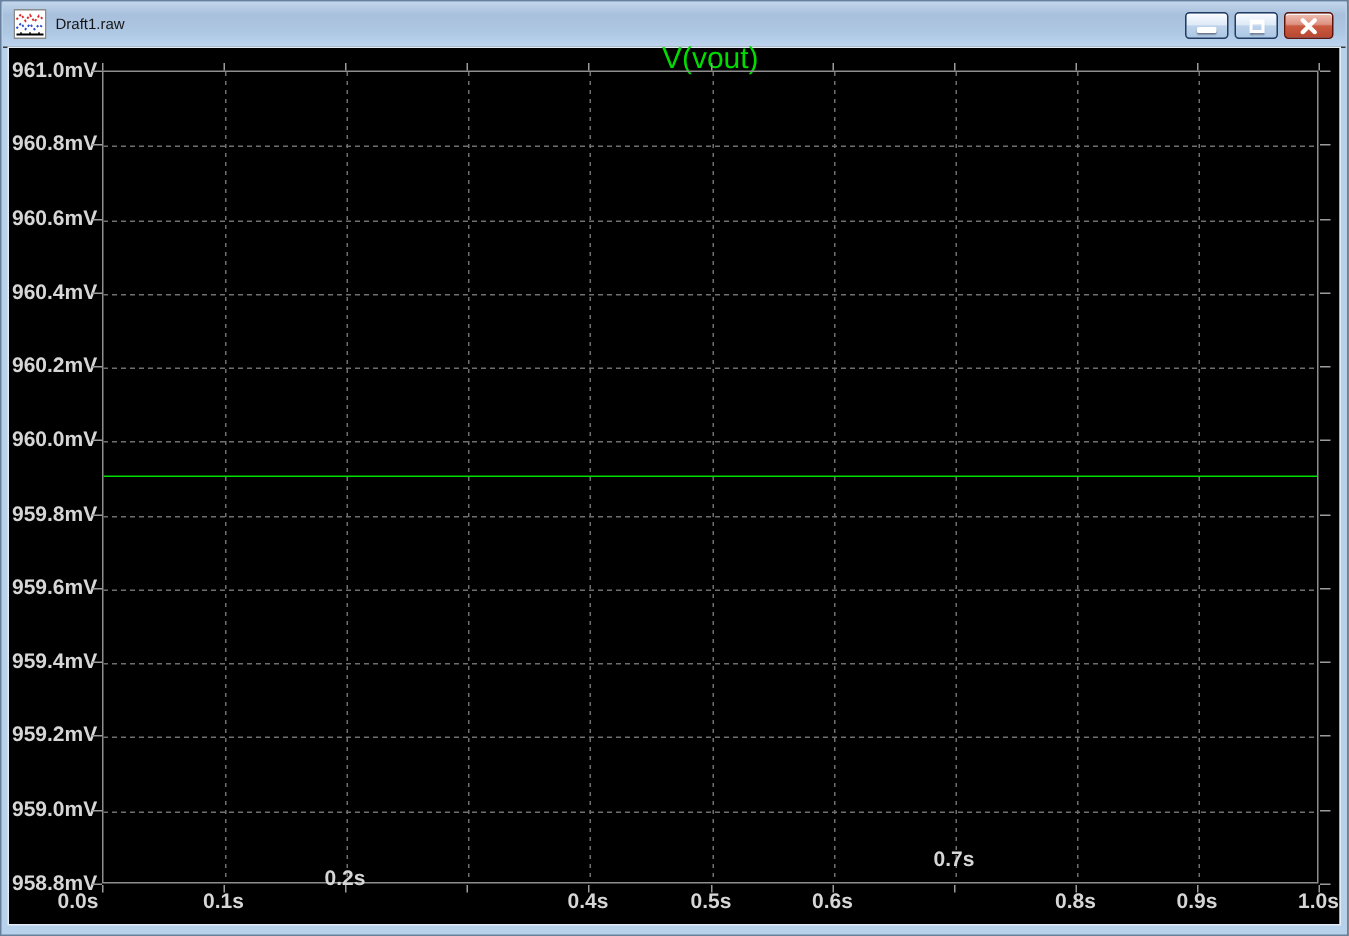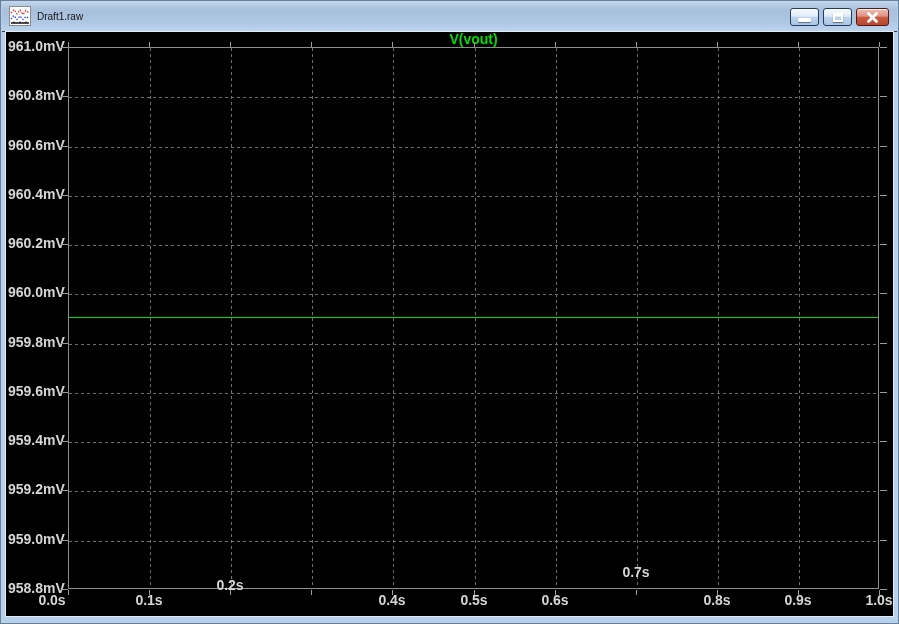--- a/index.html
+++ b/index.html
@@ -41,21 +41,21 @@
     box-shadow:0 1px 1px rgba(0,0,0,.4); }
 
   
   .client {
     position:absolute; left:5px; right:5px; top:31px; bottom:7px;
     background:#000;
     outline:1px solid #e2ecf7;
   }
   .legend-row {
     position:absolute; left:62px; width:811px; top:-1px; height:16px;
-    text-align:center; font-size:14px; font-weight:bold; line-height:16px;
+    text-align:center; font-size:20px; font-weight:normal; line-height:16px;
     cursor:pointer;
   }
   .plot-grid {
     position:absolute; left:62px; top:15px; width:811px; height:542px;
     border:1px solid #8e8e8e;
   }
   .gridline-y { position:absolute; left:0; width:100%; height:1px;
     background:repeating-linear-gradient(90deg,#6f6f6f 0 3px,transparent 3px 6px); }
   .gridline-x { position:absolute; top:0; height:100%; width:1px;
     background:repeating-linear-gradient(180deg,#6f6f6f 0 3px,transparent 3px 6px); }

